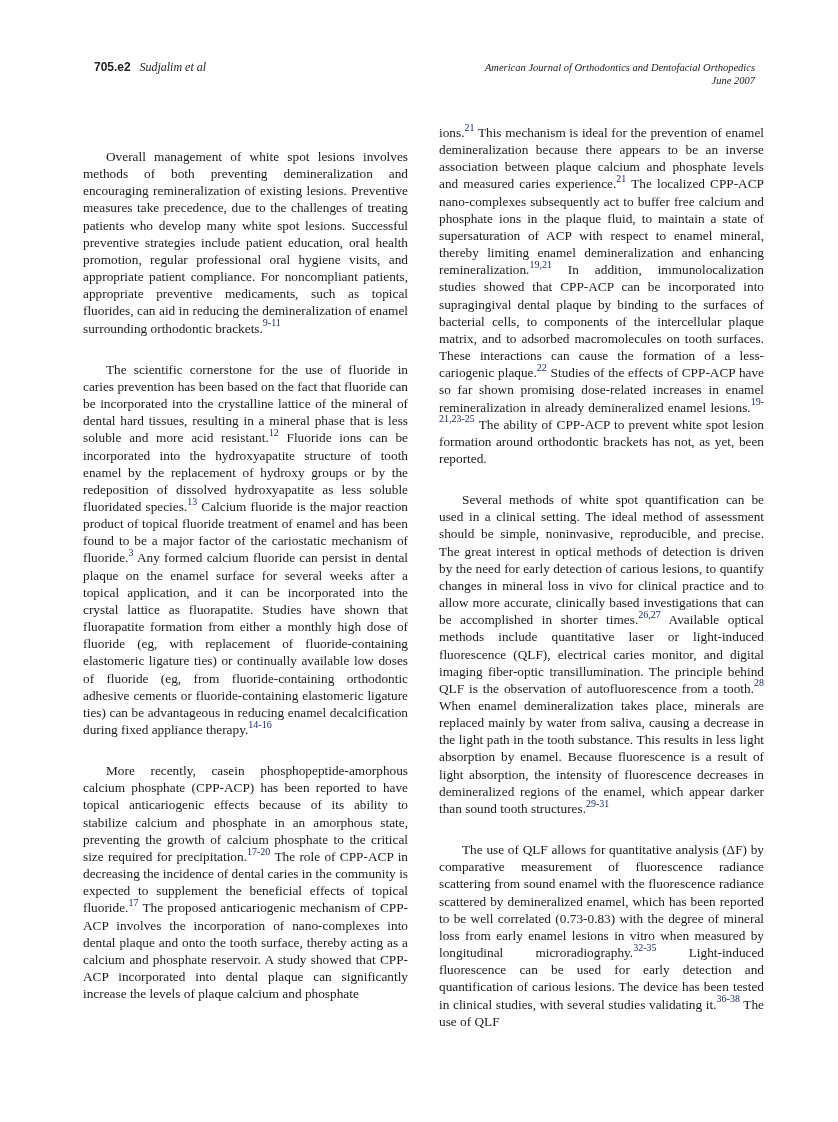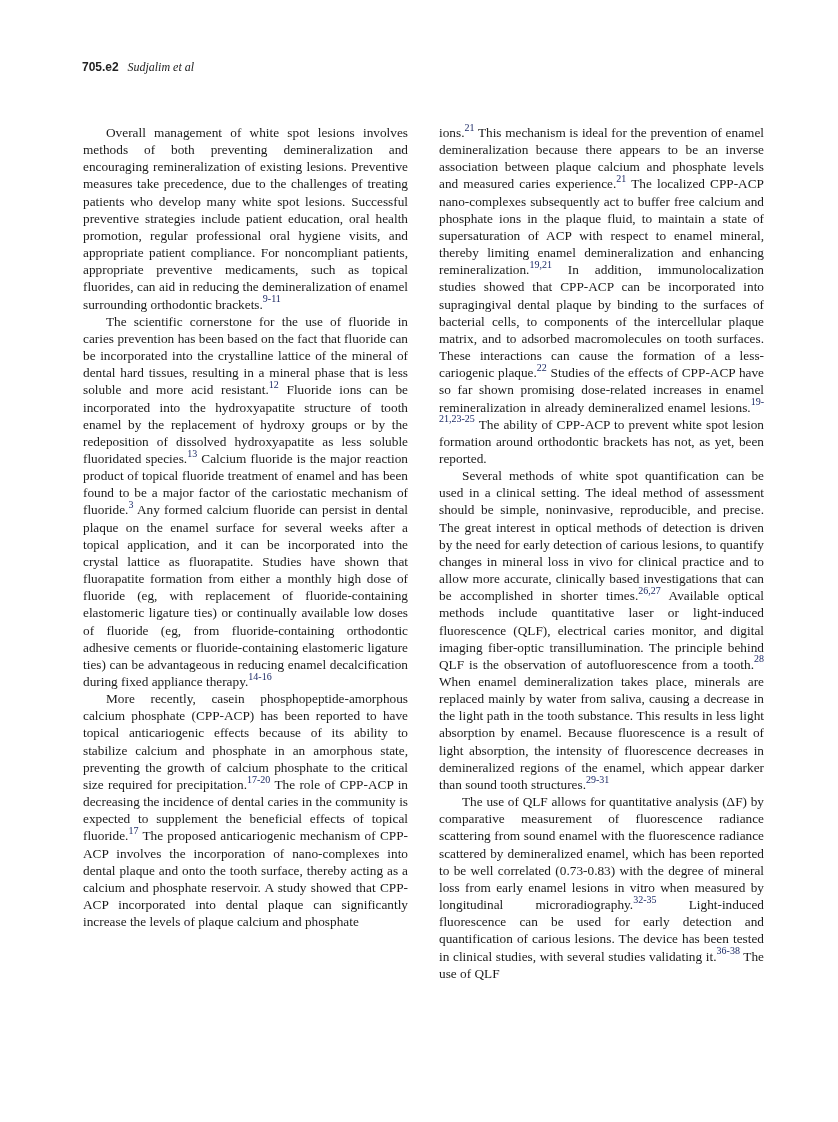--- a/index.html
+++ b/index.html
@@ -1,35 +1,39 @@
 <!DOCTYPE html>
 <html><head>
 <meta charset="utf-8">
 <style>
   html, body { margin: 0; padding: 0; background: #ffffff; }
   body { width: 838px; height: 1122px; position: relative; overflow: hidden; color: #1a1a1a; }
   .header { position: absolute; left: 82px; right: 83px; top: 60px; height: 40px; }
-  .hdr-left { position: absolute; left: 0; top: 0; font-size: 11px; }
+  .hdr-left { position: absolute; left: 12px; top: 0; font-size: 11px; }
   .hdr-page { font-family: "Liberation Sans", sans-serif; font-weight: bold; font-size: 12px; color: #222; }
   .hdr-author { font-family: "Liberation Serif", serif; font-style: italic; font-size: 12px; margin-left: 6px; color: #222; }
   .hdr-right { position: absolute; right: 0; top: 1px; text-align: right; font-family: "Liberation Serif", serif; font-style: italic; font-size: 10.5px; line-height: 13px; color: #222; }
   .col { position: absolute; top: 124px; width: 325px; font-family: "Liberation Serif", serif; font-size: 13.3px; line-height: 17.15px; text-align: justify; color: #1a1a1a; }
   .col-left { left: 83px; }
   .col-right { left: 439px; }
   .col p { margin: 0; text-indent: 0; }
-  .col p.indent { text-indent: 23px; }
+  .col p.indent { text-indent: 23px; margin-top: 24px; }
   sup { font-size: 10px; color: #1c2a66; line-height: 0; position: relative; top: -1px; }
 </style>
 </head>
 <body>
 
 <div class="header">
   <div class="hdr-left">
     <span class="hdr-page">705.e2</span>
     <span class="hdr-author">Sudjalim et al</span>
+  </div>
+  <div class="hdr-right">
+    <div>American Journal of Orthodontics and Dentofacial Orthopedics</div>
+    <div>June 2007</div>
   </div>
 </div>
 
 <div class="col col-left" id="col-left">
     <p class="indent"><span>Overall management of white spot lesions involves methods of both preventing demineralization and encouraging remineralization of existing lesions. Preventive measures take precedence, due to the challenges of treating patients who develop many white spot lesions. Successful preventive strategies include patient education, oral health promotion, regular professional oral hygiene visits, and appropriate patient compliance. For noncompliant patients, appropriate preventive medicaments, such as topical fluorides, can aid in reducing the demineralization of enamel surrounding orthodontic brackets.</span><sup>9-11</sup></p>
     <p class="indent"><span>The scientific cornerstone for the use of fluoride in caries prevention has been based on the fact that fluoride can be incorporated into the crystalline lattice of the mineral of dental hard tissues, resulting in a mineral phase that is less soluble and more acid resistant.</span><sup>12</sup><span> Fluoride ions can be incorporated into the hydroxyapatite structure of tooth enamel by the replacement of hydroxy groups or by the redeposition of dissolved hydroxyapatite as less soluble fluoridated species.</span><sup>13</sup><span> Calcium fluoride is the major reaction product of topical fluoride treatment of enamel and has been found to be a major factor of the cariostatic mechanism of fluoride.</span><sup>3</sup><span> Any formed calcium fluoride can persist in dental plaque on the enamel surface for several weeks after a topical application, and it can be incorporated into the crystal lattice as fluorapatite. Studies have shown that fluorapatite formation from either a monthly high dose of fluoride (eg, with replacement of fluoride-containing elastomeric ligature ties) or continually available low doses of fluoride (eg, from fluoride-containing orthodontic adhesive cements or fluoride-containing elastomeric ligature ties) can be advantageous in reducing enamel decalcification during fixed appliance therapy.</span><sup>14-16</sup></p>
     <p class="indent"><span>More recently, casein phosphopeptide-amorphous calcium phosphate (CPP-ACP) has been reported to have topical anticariogenic effects because of its ability to stabilize calcium and phosphate in an amorphous state, preventing the growth of calcium phosphate to the critical size required for precipitation.</span><sup>17-20</sup><span> The role of CPP-ACP in decreasing the incidence of dental caries in the community is expected to supplement the beneficial effects of topical fluoride.</span><sup>17</sup><span> The proposed anticariogenic mechanism of CPP-ACP involves the incorporation of nano-complexes into dental plaque and onto the tooth surface, thereby acting as a calcium and phosphate reservoir. A study showed that CPP-ACP incorporated into dental plaque can significantly increase the levels of plaque calcium and phosphate</span></p>
   </div>
 <div class="col col-right" id="col-right">
     <p><span>ions.</span><sup>21</sup><span> This mechanism is ideal for the prevention of enamel demineralization because there appears to be an inverse association between plaque calcium and phosphate levels and measured caries experience.</span><sup>21</sup><span> The localized CPP-ACP nano-complexes subsequently act to buffer free calcium and phosphate ions in the plaque fluid, to maintain a state of supersaturation of ACP with respect to enamel mineral, thereby limiting enamel demineralization and enhancing remineralization.</span><sup>19,21</sup><span> In addition, immunolocalization studies showed that CPP-ACP can be incorporated into supragingival dental plaque by binding to the surfaces of bacterial cells, to components of the intercellular plaque matrix, and to adsorbed macromolecules on tooth surfaces. These interactions can cause the formation of a less-cariogenic plaque.</span><sup>22</sup><span> Studies of the effects of CPP-ACP have so far shown promising dose-related increases in enamel remineralization in already demineralized enamel lesions.</span><sup>19-21,23-25</sup><span> The ability of CPP-ACP to prevent white spot lesion formation around orthodontic brackets has not, as yet, been reported.</span></p>

